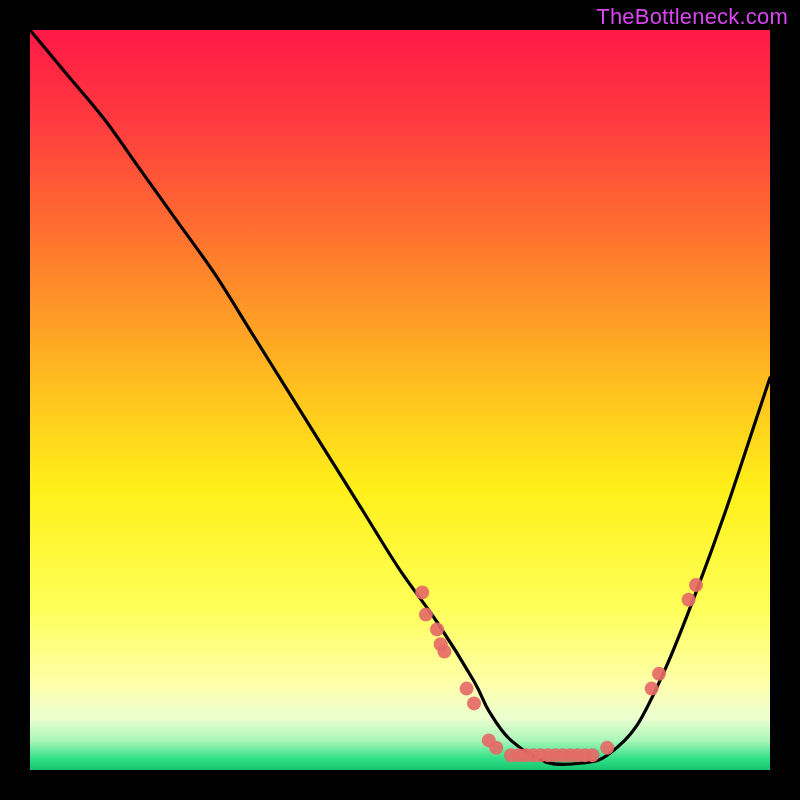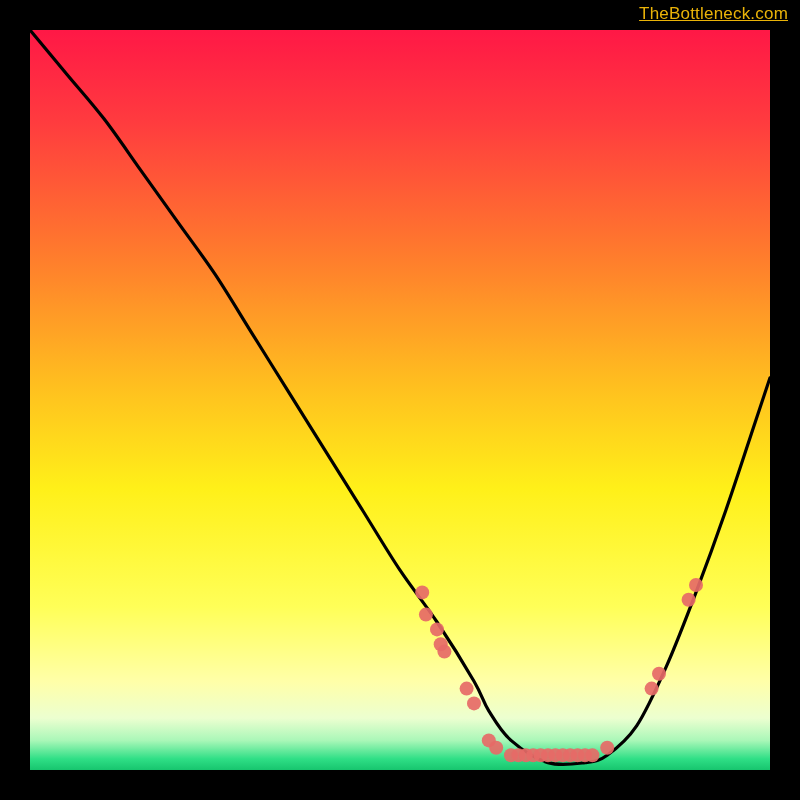--- a/index.html
+++ b/index.html
@@ -16,26 +16,25 @@
     left: 0;
     top: 0;
     width: 800px;
     height: 800px;
     background: #000;
   }
   .watermark {
     position: absolute;
     top: 4px;
     right: 12px;
-    color: #eab308;
-    font-size: 17px;
+    color: #d946ef;
+    font-size: 22px;
     font-weight: 500;
     letter-spacing: 0.2px;
     user-select: none;
-    text-decoration: underline;
   }
   .plot {
     position: absolute;
     left: 30px;
     top: 30px;
     width: 740px;
     height: 740px;
   }
   .plot svg {
     display: block;

